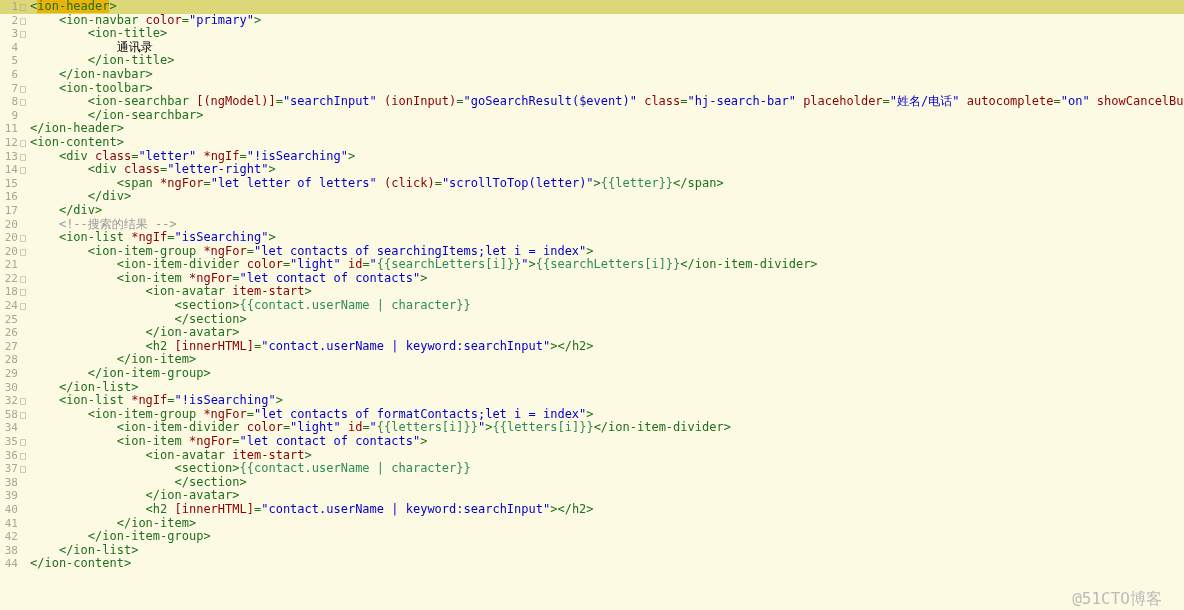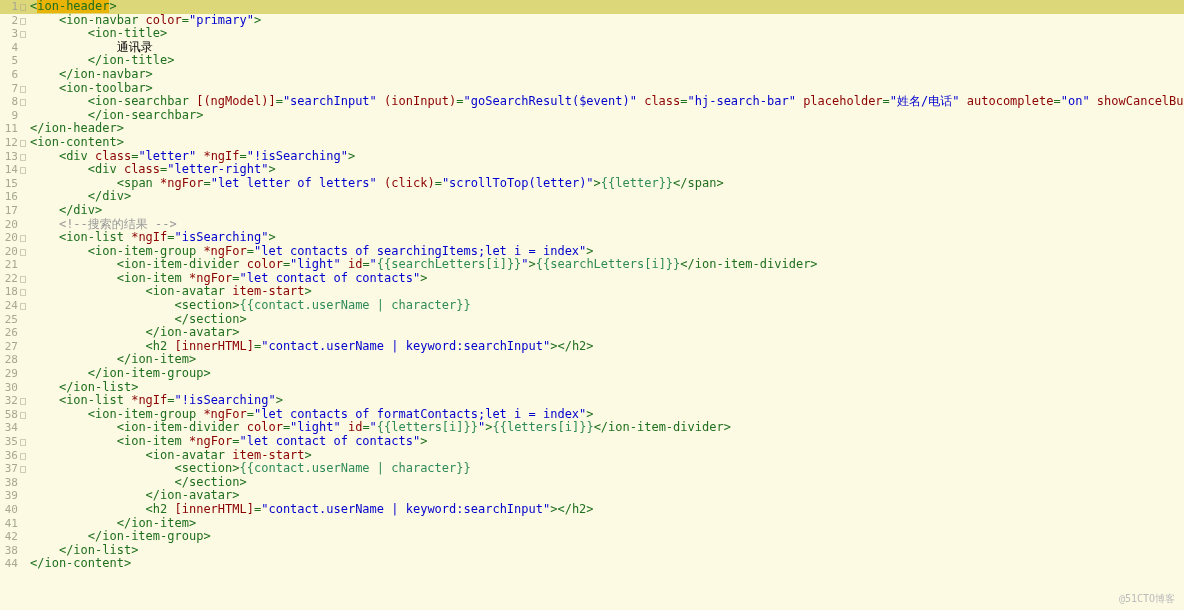--- a/index.html
+++ b/index.html
@@ -7,21 +7,21 @@
 .line{display:flex;white-space:pre}
 .gutter{width:18px;text-align:right;color:#a8a890;padding-right:2px;user-select:none;flex-shrink:0;font-size:11px}
 .marker{width:10px;color:#a8a890;flex-shrink:0;font-size:10px;user-select:none}
 .code{flex:1}
 .cursor-line{background:#dcd87a}
 .tag{color:#1e6f1e}
 .attr{color:#8b0000}
 .val{color:#0000cd}
 .inter{color:#2e8b57}
 .comment{color:#999}
-.watermark{position:absolute;right:9px;bottom:4px;color:#bbb;font-size:10px}
+.watermark{position:absolute;right:22px;bottom:4px;color:#bbb;font-size:16px}
 .sel{background:#eab308;color:#1e6f1e}
 </style>
 </head>
 <body>
 
 <div class="editor">
   <div id="lines">
       <div class="line cursor-line"><span class="gutter">1</span><span class="marker">□</span><span class="code"><span class="tag">&lt;</span><span class="sel">ion-header</span><span class="tag">&gt;</span></span></div>
       <div class="line"><span class="gutter">2</span><span class="marker">□</span><span class="code"><span>    </span><span class="tag">&lt;ion-navbar </span><span class="attr">color</span><span class="tag">=</span><span class="val">"primary"</span><span class="tag">&gt;</span></span></div>
       <div class="line"><span class="gutter">3</span><span class="marker">□</span><span class="code"><span>        </span><span class="tag">&lt;ion-title&gt;</span></span></div>

